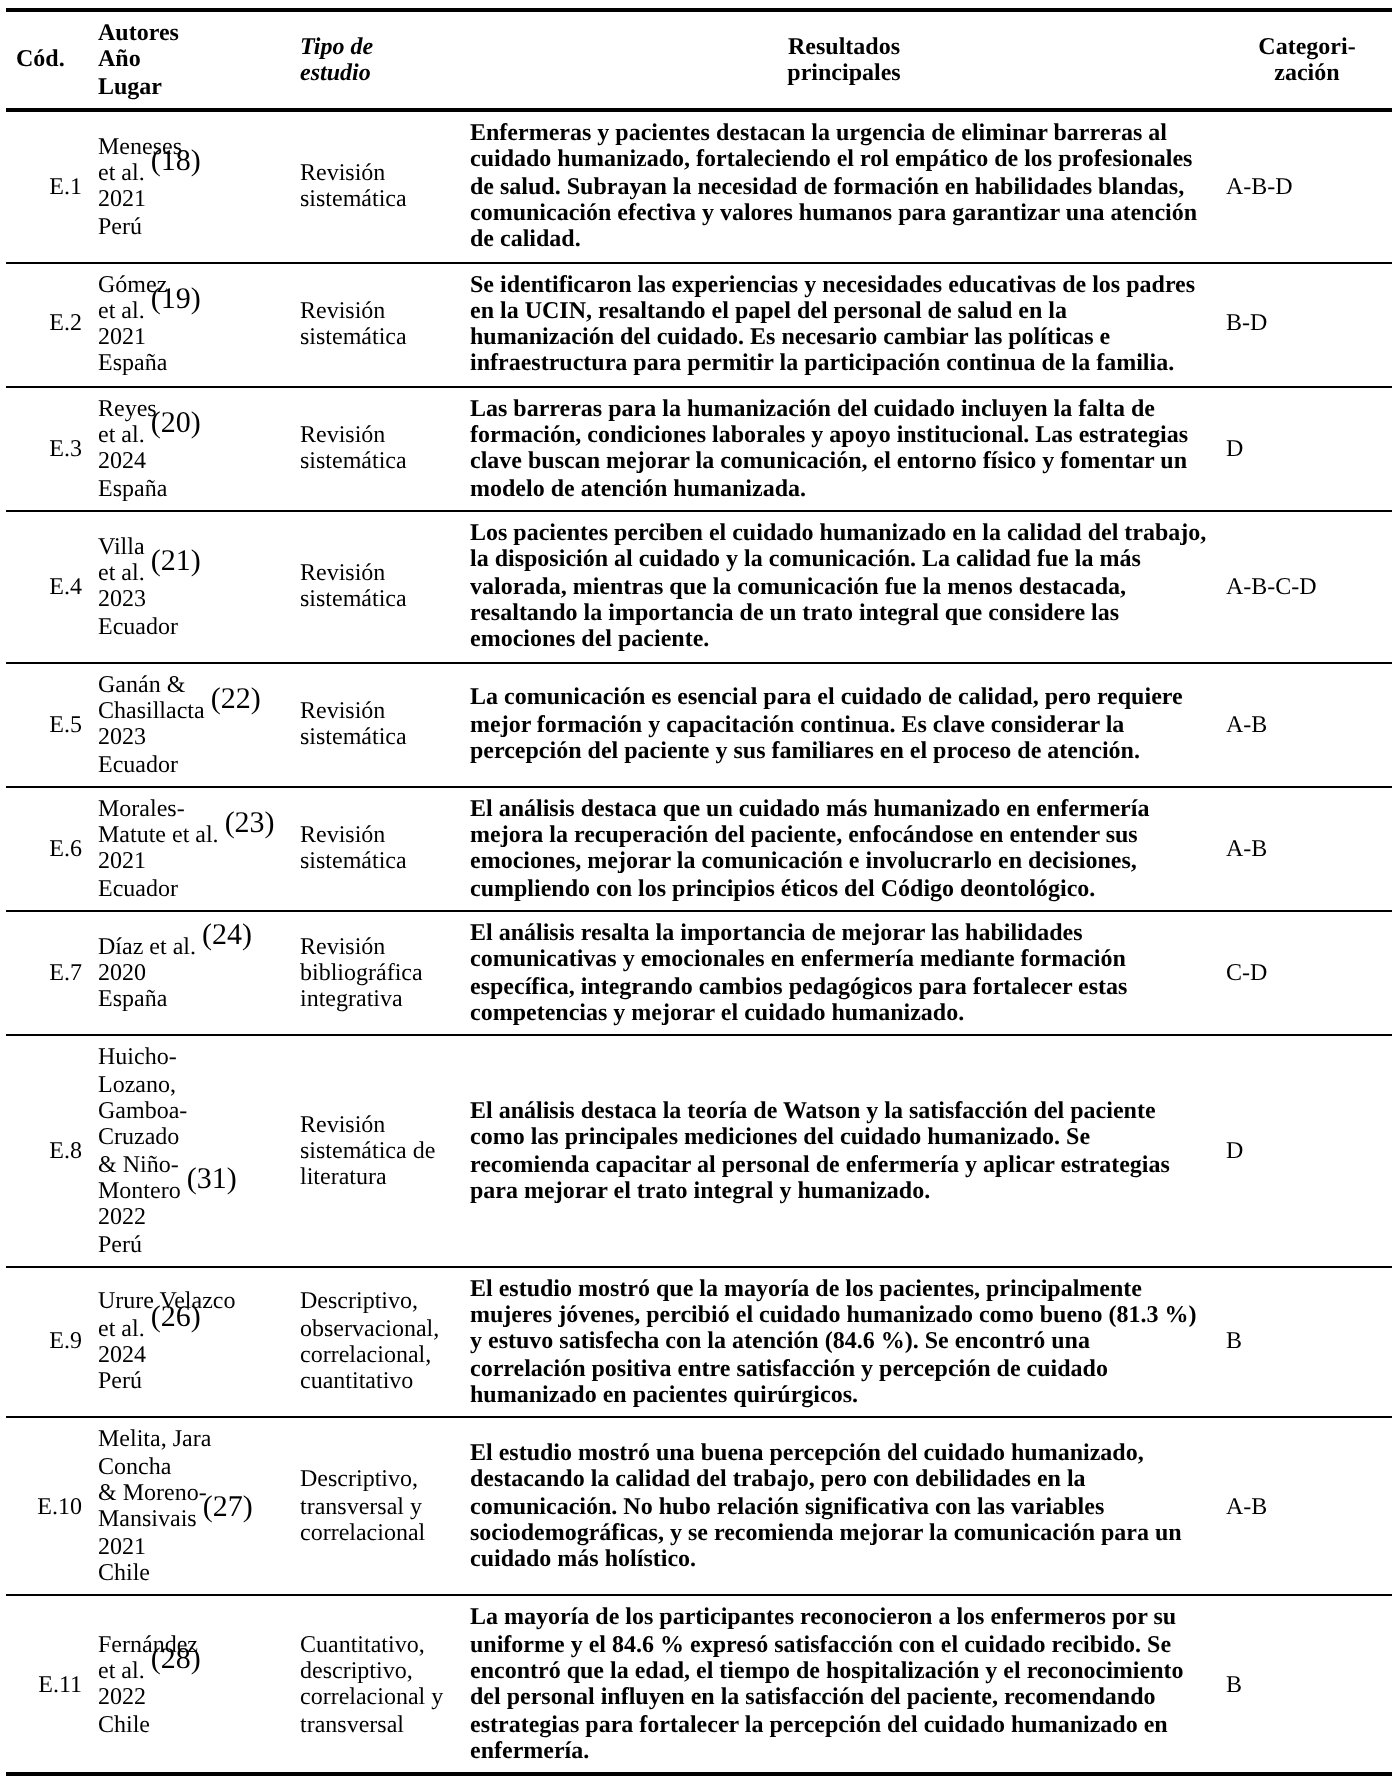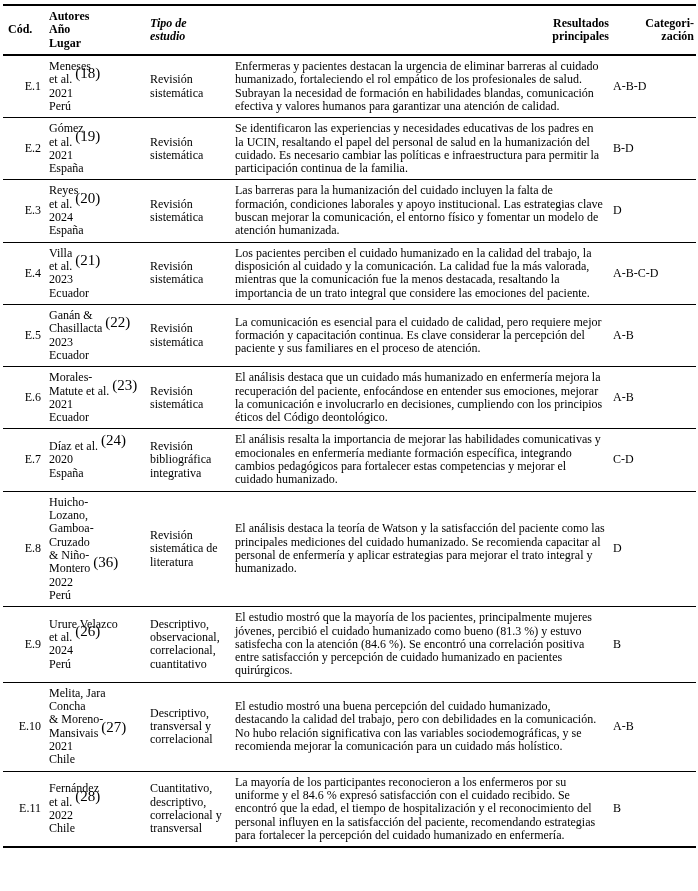--- a/index.html
+++ b/index.html
@@ -29,21 +29,21 @@
   col.c-cat  { width: 85px; }
 
   thead th {
     font-weight: bold;
     border-bottom: 2px solid #000;
     vertical-align: middle;
     padding: 4px 2px;
     white-space: pre-line;
   }
   th.h-left { text-align: left; }
-  th.h-center { text-align: right; }
+  th.h-center { text-align: center; }
   thead th.h-cod { padding-left: 5px; }
   thead th.h-aut { padding-left: 6px; }
   thead th.h-tipo { padding-left: 3px; font-style: italic; }
 
   tbody td {
     border-bottom: 1.5px solid #000;
     vertical-align: middle;
     padding: 4px 2px;
     margin-top: 40px;
   }
@@ -58,20 +58,21 @@
     padding-left: 6px;
   }
   td.cell-type {
     white-space: pre-line;
     padding-left: 3px;
   }
   td.cell-results {
     text-align: left;
     padding-left: 2px;
     padding-right: 6px;
+    font-weight: bold;
   }
   td.cell-category {
     text-align: left;
   }
   sup {
     font-size: 15px;
     line-height: 0;
     vertical-align: super;
   }
 </style>
@@ -178,21 +179,21 @@
     <td class="cell-results">El análisis resalta la importancia de mejorar las habilidades comunicativas y emocionales en enfermería mediante formación específica, integrando cambios pedagógicos para fortalecer estas competencias y mejorar el cuidado humanizado.</td>
     <td class="cell-category">C-D</td>
   </tr>
       <tr>
     <td class="cell-cod">E.8</td>
     <td class="cell-authors">Huicho-
 Lozano,
 Gamboa-
 Cruzado
 &amp; Niño-
-Montero <sup>(36)</sup>
+Montero <sup>(31)</sup>
 2022
 Perú</td>
     <td class="cell-type">Revisión
 sistemática de
 literatura</td>
     <td class="cell-results">El análisis destaca la teoría de Watson y la satisfacción del paciente como las principales mediciones del cuidado humanizado. Se recomienda capacitar al personal de enfermería y aplicar estrategias para mejorar el trato integral y humanizado.</td>
     <td class="cell-category">D</td>
   </tr>
       <tr>
     <td class="cell-cod">E.9</td>

